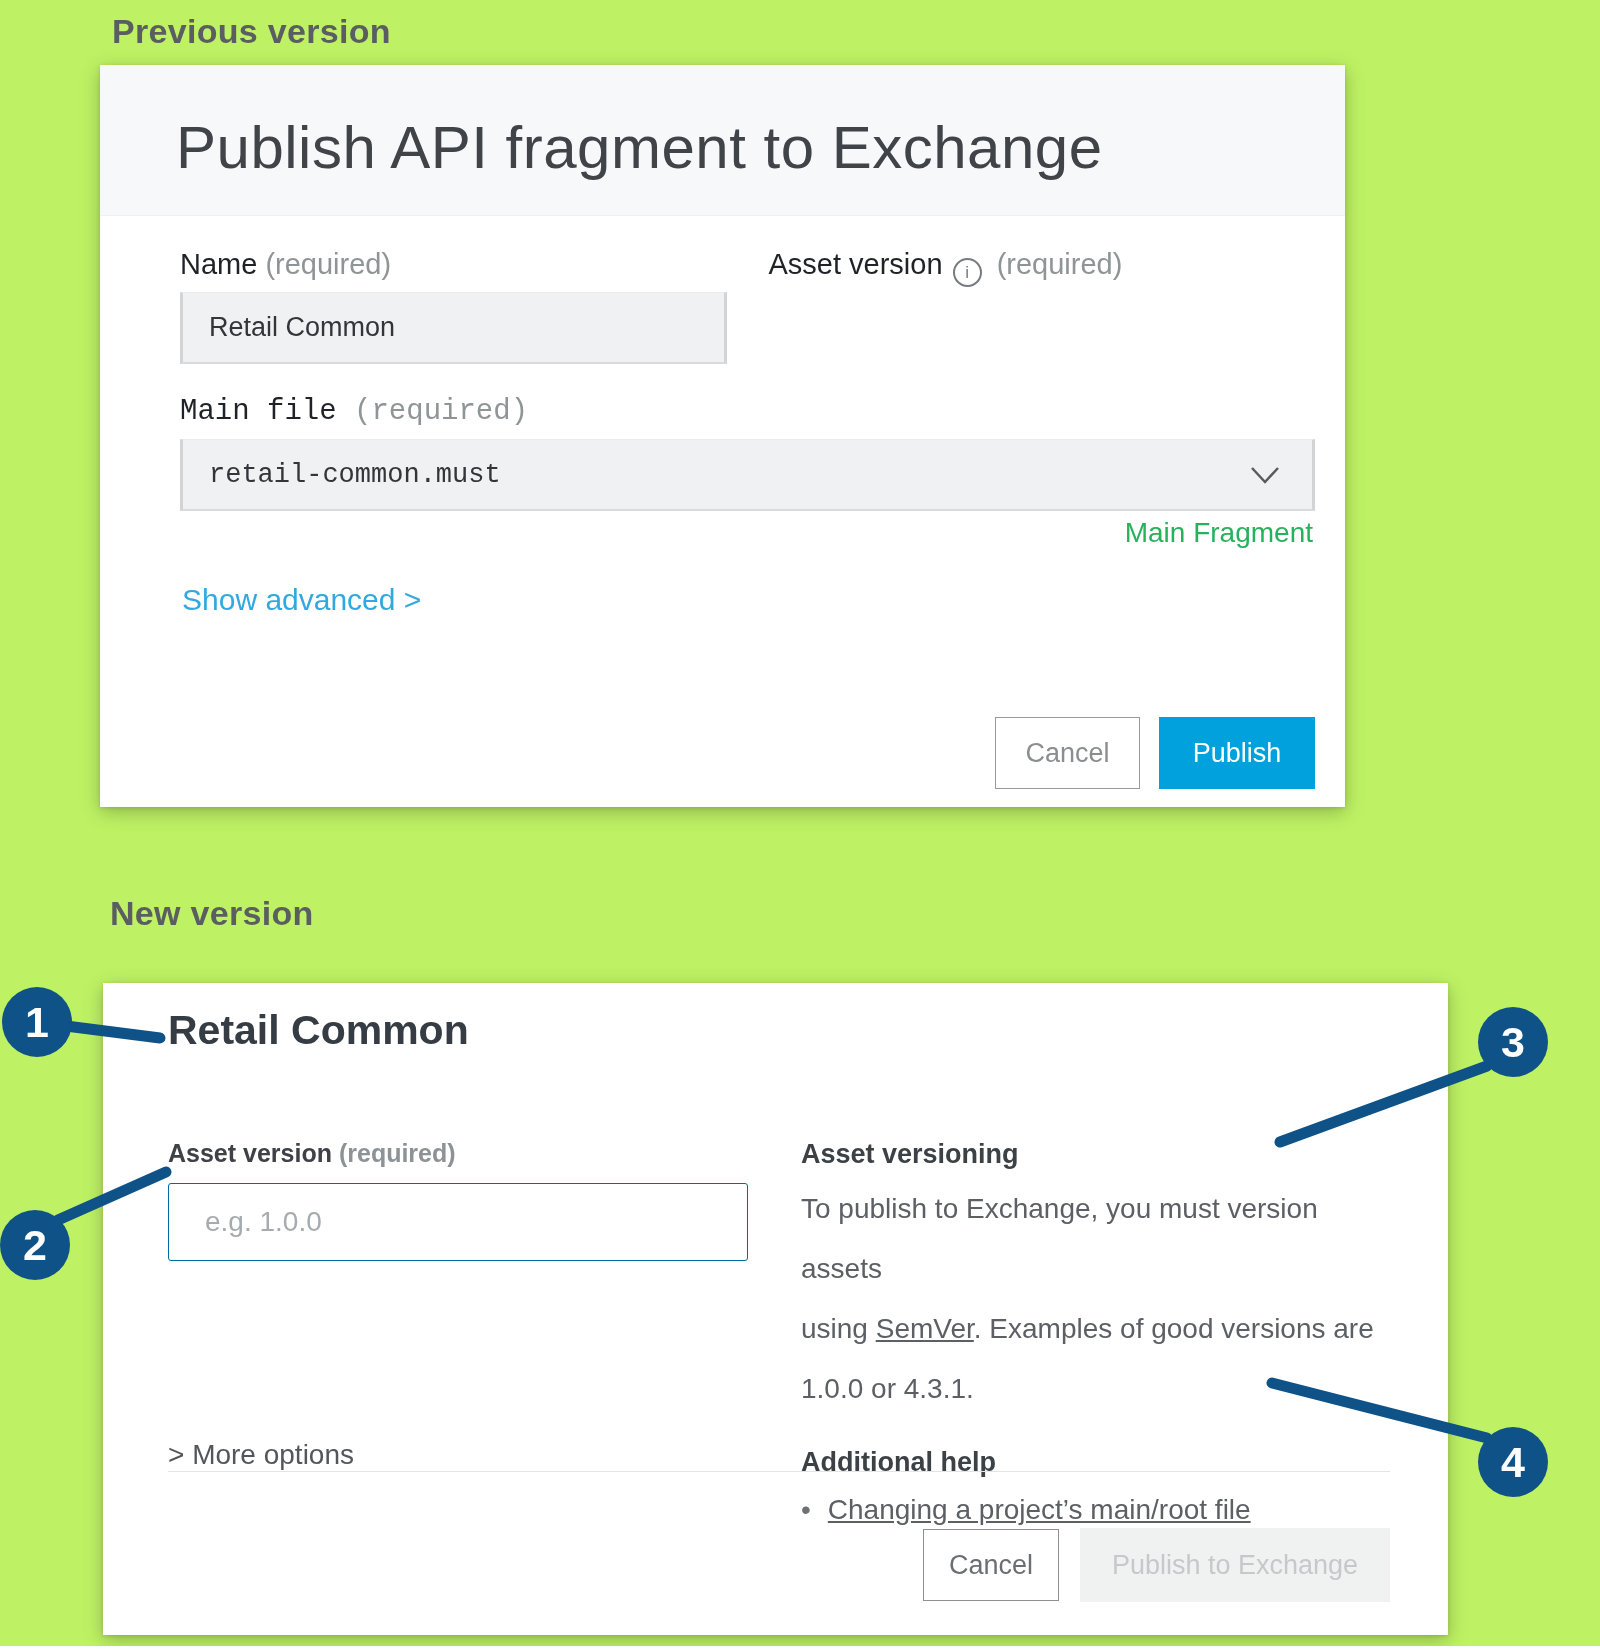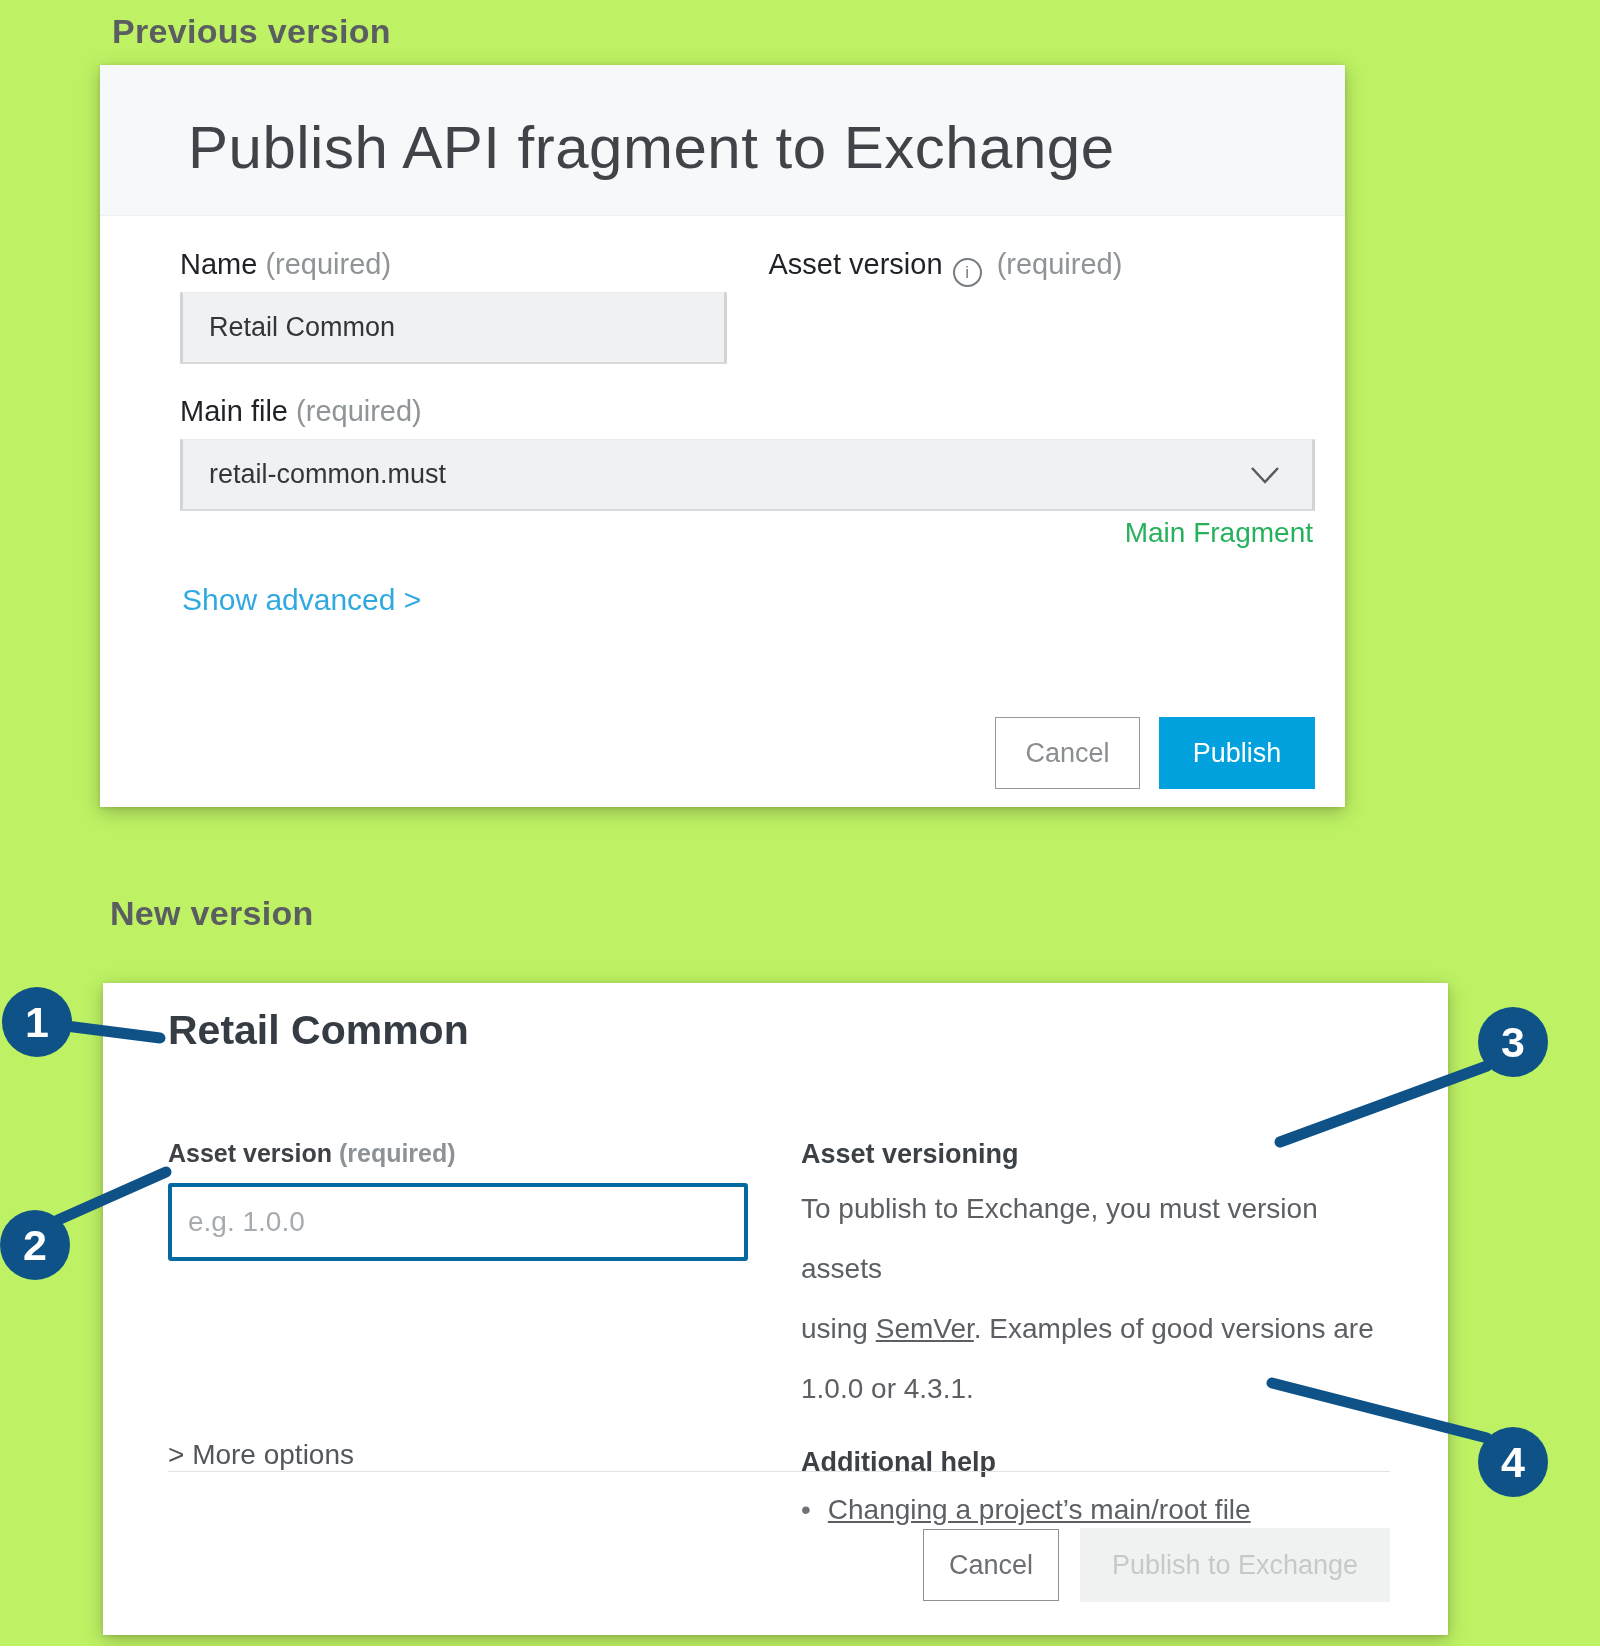--- a/index.html
+++ b/index.html
@@ -11,25 +11,25 @@
   #label-prev { left:112px; top:12px; }
   #label-new  { left:110px; top:894px; }
 
   .card { position:absolute; background:#ffffff;
           box-shadow:0 5px 18px rgba(0,0,0,.25), 0 1px 4px rgba(0,0,0,.12); }
   #card1 { left:100px; top:65px; width:1245px; height:742px; }
   #card2 { left:103px; top:983px; width:1345px; height:652px; }
 
   
   .c1-header { position:absolute; left:0; top:0; right:0; height:150px; background:#f7f8fa; border-bottom:1px solid #eef0f2; }
-  .c1-title  { position:absolute; left:88px; top:48px; font-size:60px; font-weight:300; color:#404449; letter-spacing:.5px; white-space:nowrap; }
+  .c1-title  { position:absolute; left:76px; top:48px; font-size:60px; font-weight:300; color:#404449; letter-spacing:.5px; white-space:nowrap; }
 
   #fg-row1 { position:absolute; left:80px; top:183px; width:1135px;
              display:grid; grid-template-columns:1fr 1fr; column-gap:42px; }
-  #fg-main { position:absolute; left:80px; top:330px; width:1135px; }
+  #fg-main { position:absolute; left:80px; top:330px; width:1135px;font-family:Liberation Mono, monospace; }
   .label-old { font-size:29px; color:#1f2226; margin-bottom:11px; white-space:nowrap; }
   .label-old .req { color:#8f9497; }
   .info-i { display:inline-flex; align-items:center; justify-content:center;
             width:25px; height:25px; border:2px solid #777c80; border-radius:50%;
             font-size:17px; color:#777c80; margin:0 7px 0 10px; vertical-align:-4px; line-height:1; }
   .input-old, .select-old {
     height:72px; width:100%; box-sizing:border-box; background:#f0f1f2;
     border:0; border-top:1px solid #e9ebed; border-bottom:2px solid #d8dadc;
     border-left:3px solid #d2d5d7; border-right:3px solid #d2d5d7;
     padding:0 26px; font-size:27px; color:#32363a; font-family:inherit; outline:none;
@@ -44,21 +44,21 @@
   .btns1 { position:absolute; right:30px; top:652px; display:flex; gap:19px; }
   .btn-cancel1 { width:145px; height:72px; background:#ffffff; border:1px solid #97999c; color:#8a8e91; cursor:pointer; }
   .btn-publish1 { width:156px; height:72px; background:#00a1dc; border:none; color:#ffffff; cursor:pointer; }
 
   
   .c2-title { position:absolute; left:65px; top:24px; font-size:41px; font-weight:700; color:#363c43; white-space:nowrap; }
   .c2-left  { position:absolute; left:65px; top:156px; width:580px; }
   .label-new { font-size:25px; font-weight:700; color:#3e4246; margin-bottom:15px; white-space:nowrap; }
   .label-new .req { color:#8d9296; }
   .input-new { width:100%; height:78px; box-sizing:border-box; background:#fff;
-               border:4px solid #0369a1; border-radius:3px; padding:0 16px;
+               border:1px solid #0369a1; border-radius:3px; padding:0 36px;
                font-size:28px; color:#3a3e42; font-family:inherit; outline:none; }
   .input-new::placeholder { color:#a6abaf; }
 
   .c2-right { position:absolute; left:698px; top:156px; width:600px; }
   .help-h { font-size:27px; font-weight:700; color:#3c4146; }
   .help-p { margin-top:9px; font-size:28px; line-height:60px; color:#5c6064; }
   .help-link { color:#5c6064; text-decoration:underline; cursor:pointer; }
   .help-h2 { margin-top:28px; }
   .bullet-row { margin-top:16px; display:flex; align-items:baseline; font-size:28px; color:#5c6064; }
   .bullet { margin-right:17px; color:#6d7175; }

